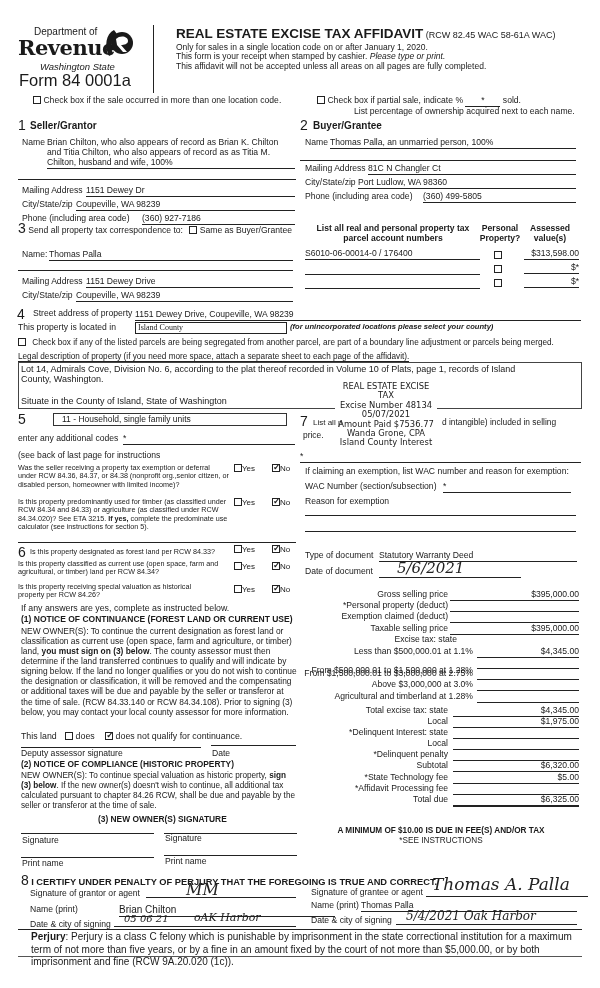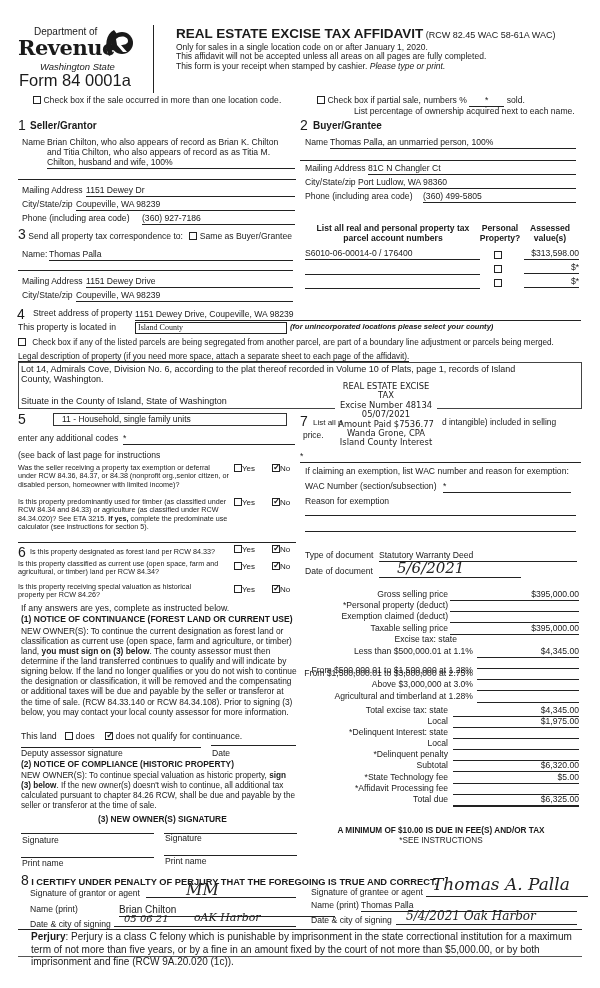--- a/index.html
+++ b/index.html
@@ -31,34 +31,34 @@
 </div>
 <div class="abs" style="left:19px;top:71px;font-size:16.5px;">Form 84 0001a</div>
 <div class="abs" style="left:153px;top:25px;width:1px;height:68px;background:#222;"></div>
 
 <div class="abs" style="left:176px;top:26px;width:420px;">
   <div>
     <span style="font-weight:bold;font-size:13.5px;">REAL ESTATE EXCISE TAX AFFIDAVIT</span>
     <span style="font-size:9px;">(RCW 82.45 WAC 58-61A WAC)</span>
   </div>
   <div style="font-size:8.5px;margin-top:1px;">Only for sales in a single location code on or after January 1, 2020.</div>
-  <div style="font-size:8.5px;">This affidavit will not be accepted unless all areas on all pages are fully completed.</div>
   <div style="font-size:8.5px;">
     <span>This form is your receipt when stamped by cashier.</span>
     <i>Please type or print.</i>
   </div>
+  <div style="font-size:8.5px;">This affidavit will not be accepted unless all areas on all pages are fully completed.</div>
 </div>
 
 <div class="abs" style="left:33px;top:96px;">
   <span class="cb"></span>
   <span>Check box if the sale occurred in more than one location code.</span>
 </div>
 <div class="abs" style="left:317px;top:96px;">
   <span class="cb"></span>
-  <span>Check box if partial sale, numbers %</span>
+  <span>Check box if partial sale, indicate %</span>
   <span class="line" style="display:inline-block;width:35px;text-align:center;">*</span>
   <span>sold.</span>
 </div>
 <div class="abs" style="left:354px;top:107px;text-align:right;">List percentage of ownership acquired next to each name.</div>
 
 <div class="abs secnum" style="left:18px;top:117px;">1</div>
 <div class="abs bold" style="left:30px;top:120px;font-size:10px;">Seller/Grantor</div>
 <div class="abs" style="left:22px;top:138px;">Name</div>
 <div class="abs" style="left:47px;top:138px;width:248px;">
   <div>Brian Chilton, who also appears of record as Brian K. Chilton</div>
@@ -67,21 +67,21 @@
 </div>
 <div class="abs line" style="left:18px;top:179px;width:278px;"></div>
 
 <div class="abs" style="left:22px;top:186px;">Mailing Address</div>
 <div class="abs line" style="left:86px;top:186px;width:209px;">1151 Dewey Dr</div>
 <div class="abs" style="left:22px;top:200px;">City/State/zip</div>
 <div class="abs line" style="left:76px;top:200px;width:219px;">Coupeville, WA  98239</div>
 <div class="abs" style="left:22px;top:214px;">Phone (including area code)</div>
 <div class="abs" style="left:142px;top:214px;width:153px;border-bottom:1px solid #222;">(360) 927-7186</div>
 
-<div class="abs" style="left:18px;top:226px;white-space:nowrap;text-align:center;">
+<div class="abs" style="left:18px;top:220px;white-space:nowrap;text-align:center;">
   <span class="secnum">3</span>
   <span>Send all property tax correspondence to:</span>
   <span class="cb" style="margin-left:4px;"></span>
   <span>Same as Buyer/Grantee</span>
 </div>
 <div class="abs" style="left:22px;top:250px;">Name:</div>
 <div class="abs line" style="left:49px;top:250px;width:244px;">Thomas Palla</div>
 <div class="abs line" style="left:18px;top:270px;width:275px;"></div>
 <div class="abs" style="left:22px;top:277px;">Mailing Address</div>
 <div class="abs line" style="left:86px;top:277px;width:207px;">1151 Dewey Drive</div>

